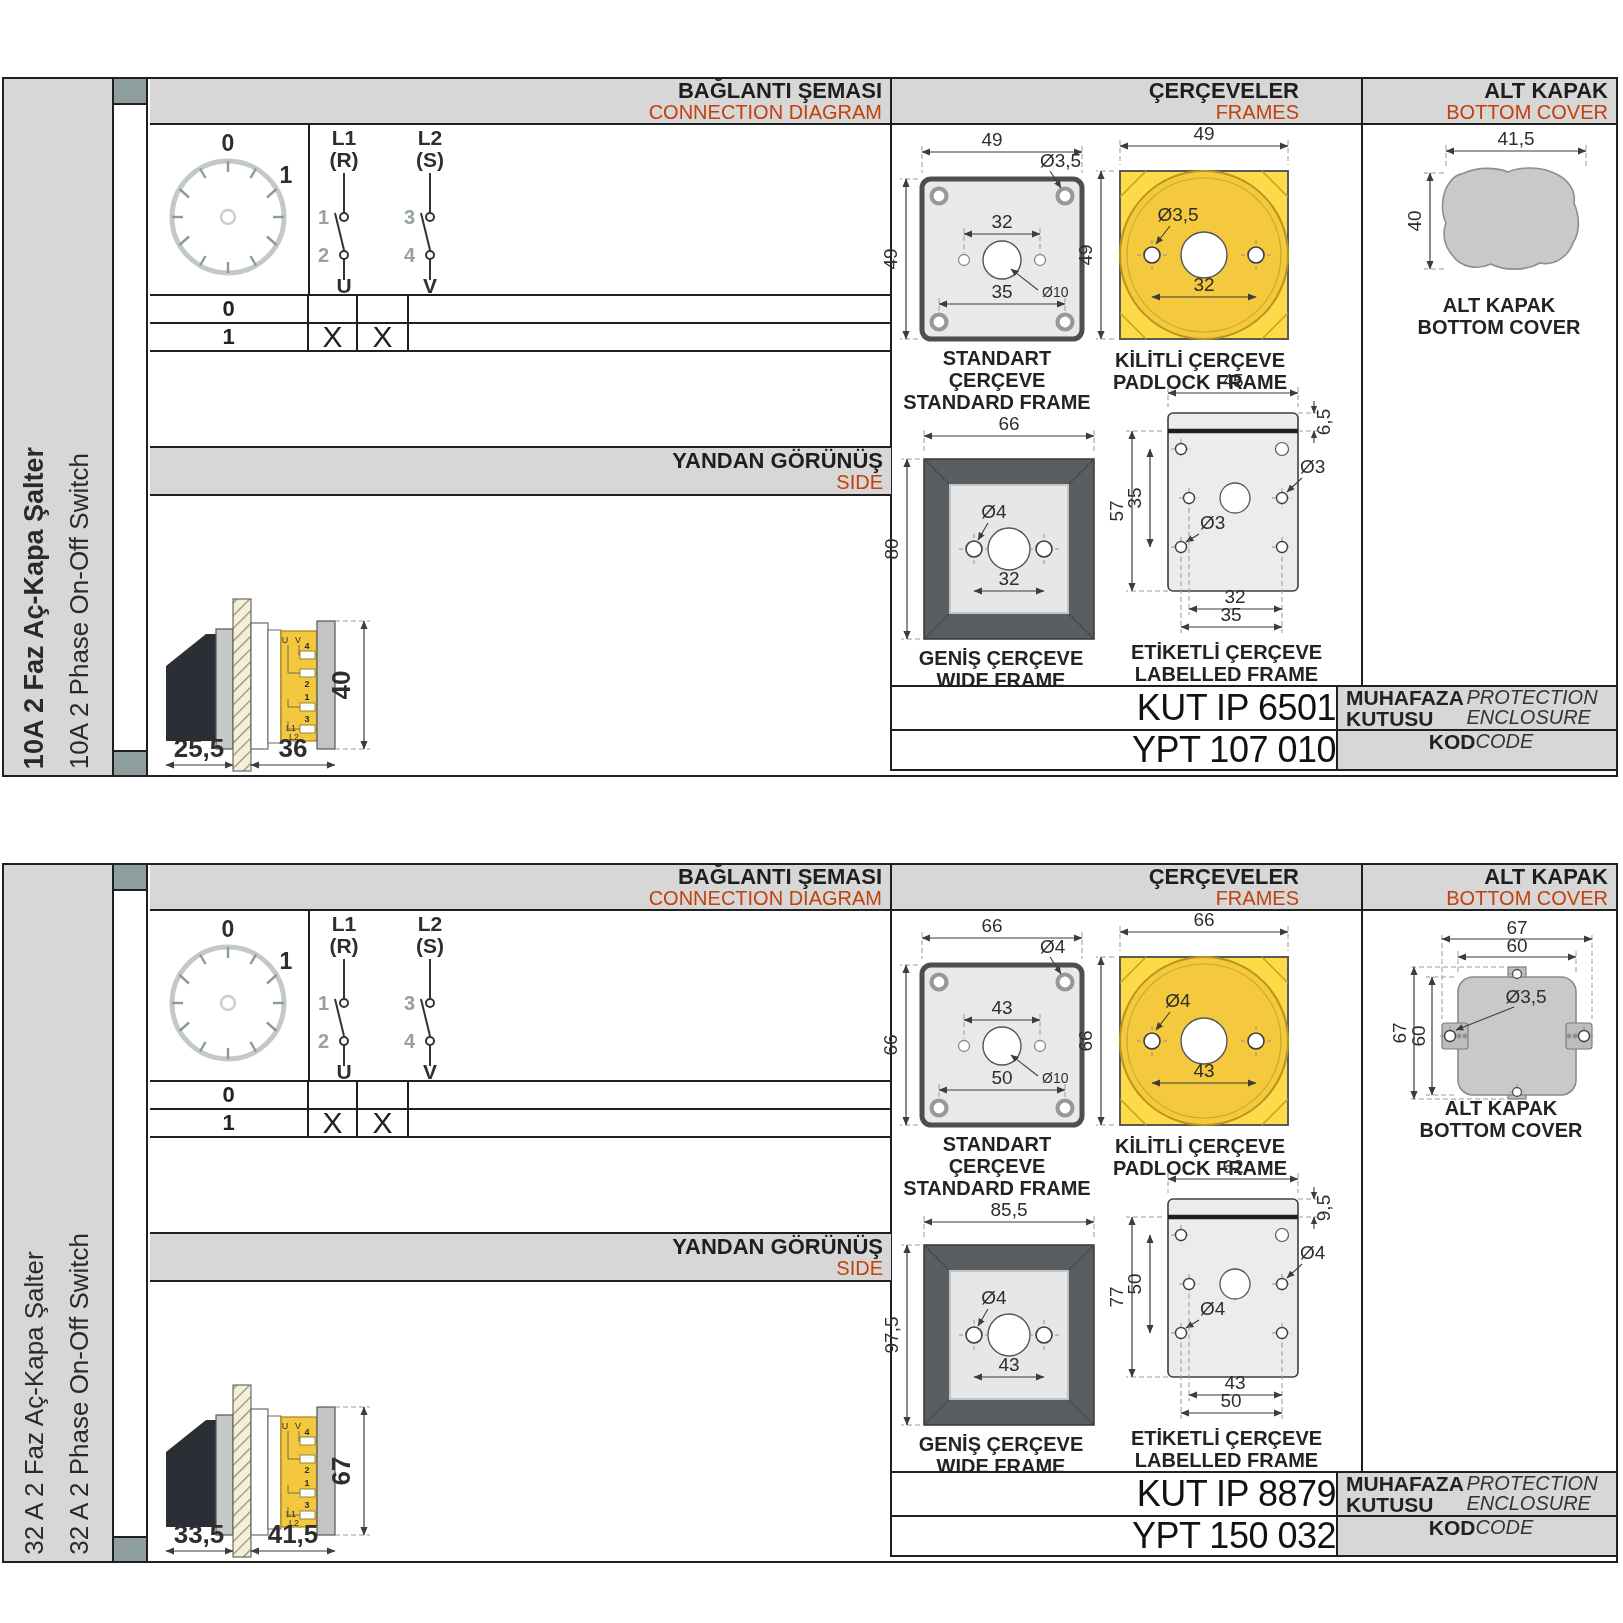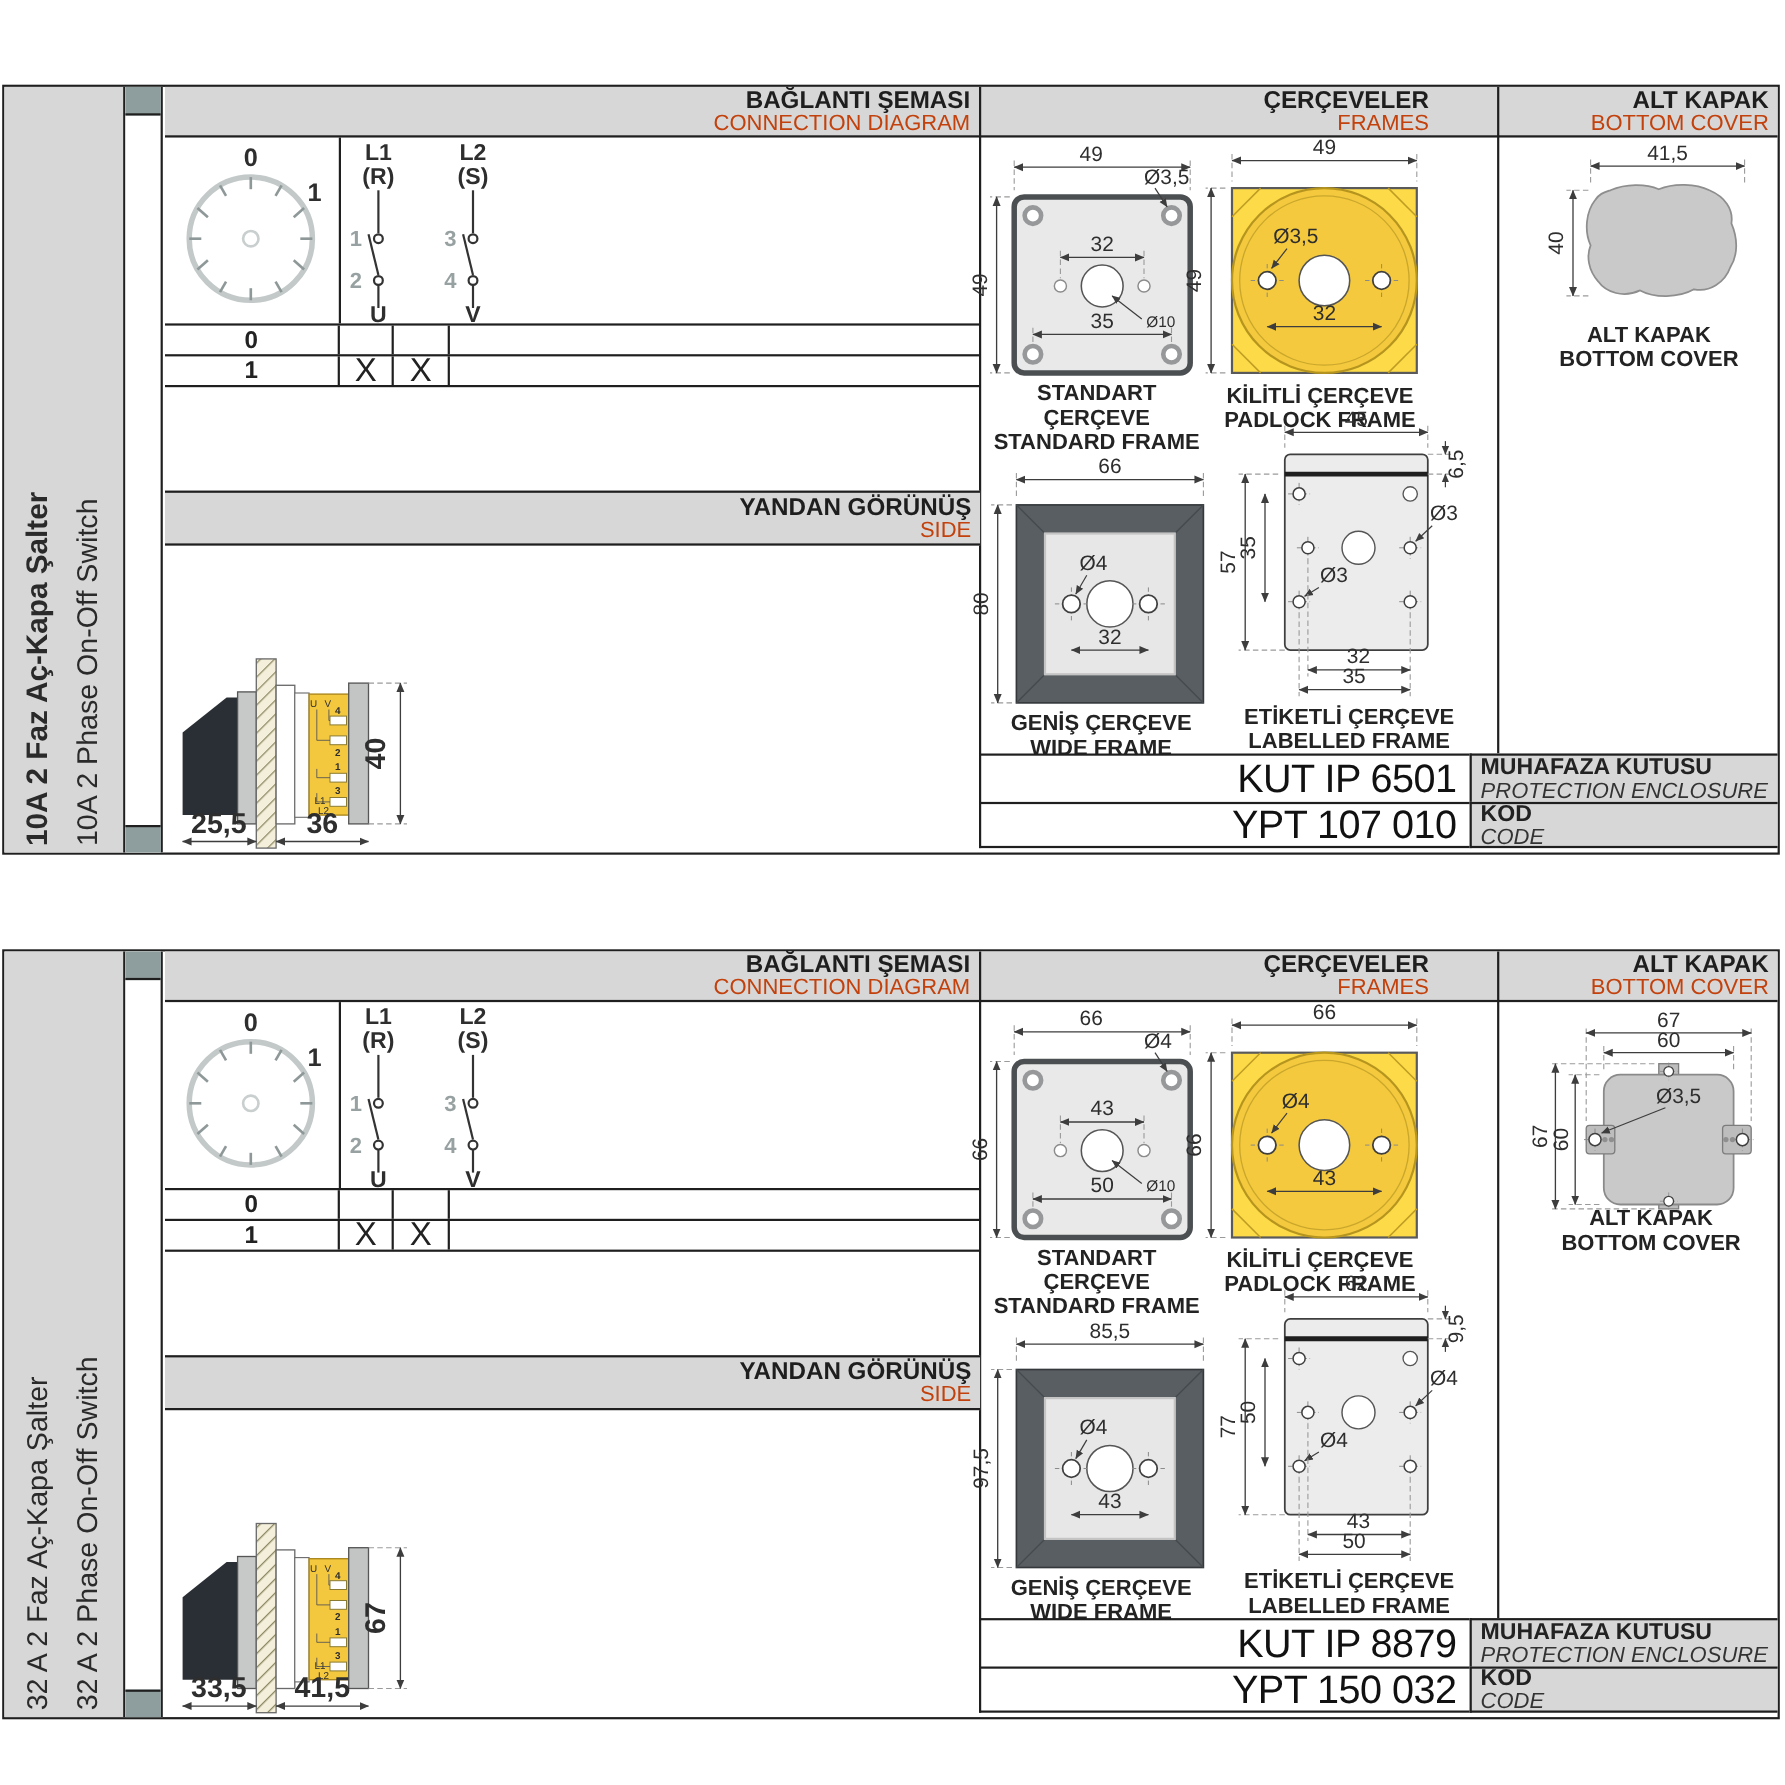--- a/index.html
+++ b/index.html
@@ -31,22 +31,22 @@
   .ttc{display:flex;align-items:center;justify-content:center;box-sizing:border-box;}
   .tt-lab{width:159px;border-right:2px solid #1f1f1f;font-weight:bold;font-size:22px;}
   .tt-u{width:49px;border-right:2px solid #1f1f1f;font-size:30px;font-weight:400;}
   .tt-v{width:51px;border-right:2px solid #1f1f1f;font-size:30px;font-weight:400;}
   .tt-rest{flex:1;}
   
   .sideband{position:absolute;left:146px;top:367px;width:741px;height:50px;background:#d7d7d7;border-top:2px solid #1f1f1f;border-bottom:2px solid #1f1f1f;box-sizing:border-box;display:flex;flex-direction:column;justify-content:center;align-items:flex-end;padding-right:8px;line-height:1.05;}
   
   .cap{position:absolute;text-align:center;font-weight:bold;font-size:20px;line-height:1.1;color:#232323;}
   
-  .kv{position:absolute;left:886px;width:446px;height:44px;border-top:2px solid #1f1f1f;box-sizing:border-box;display:flex;align-items:center;justify-content:flex-end;padding-right:12px;font-size:36px;letter-spacing:-0.5px;color:#111;}
-  .klabel{position:absolute;left:1332px;height:44px;right:0;background:#d7d7d7;border-top:2px solid #1f1f1f;border-left:2px solid #1f1f1f;box-sizing:border-box;display:flex;flex-direction:column;justify-content:center;padding-left:8px;line-height:1.02;}
+  .kv{position:absolute;left:886px;width:446px;height:44px;border-top:2px solid #1f1f1f;box-sizing:border-box;display:flex;align-items:center;justify-content:flex-end;font-size:36px;letter-spacing:-0.5px;color:#111;}
+  .klabel{position:absolute;left:1332px;height:44px;right:0;background:#d7d7d7;border-top:2px solid #1f1f1f;border-left:2px solid #1f1f1f;box-sizing:border-box;display:flex;flex-direction:row;justify-content:center;padding-left:8px;line-height:1.02;}
   .kl-tr{font-weight:bold;font-size:21px;}
   .kl-en{font-style:italic;font-size:20px;color:#333;}
   svg{overflow:visible;}
   svg text{font-family:"Liberation Sans",sans-serif;fill:#2e2e2e;}
   .dt{font-size:19px;}
   .dts{font-size:14px;}
   .bld{font-weight:bold;}
   .gry{fill:#98a1a1;font-weight:bold;}
   .ext{stroke:#9a9a9a;stroke-width:1;stroke-dasharray:5 3;}
   .chl{stroke:#8a8a8a;stroke-width:0.9;stroke-dasharray:4 2.5;}

